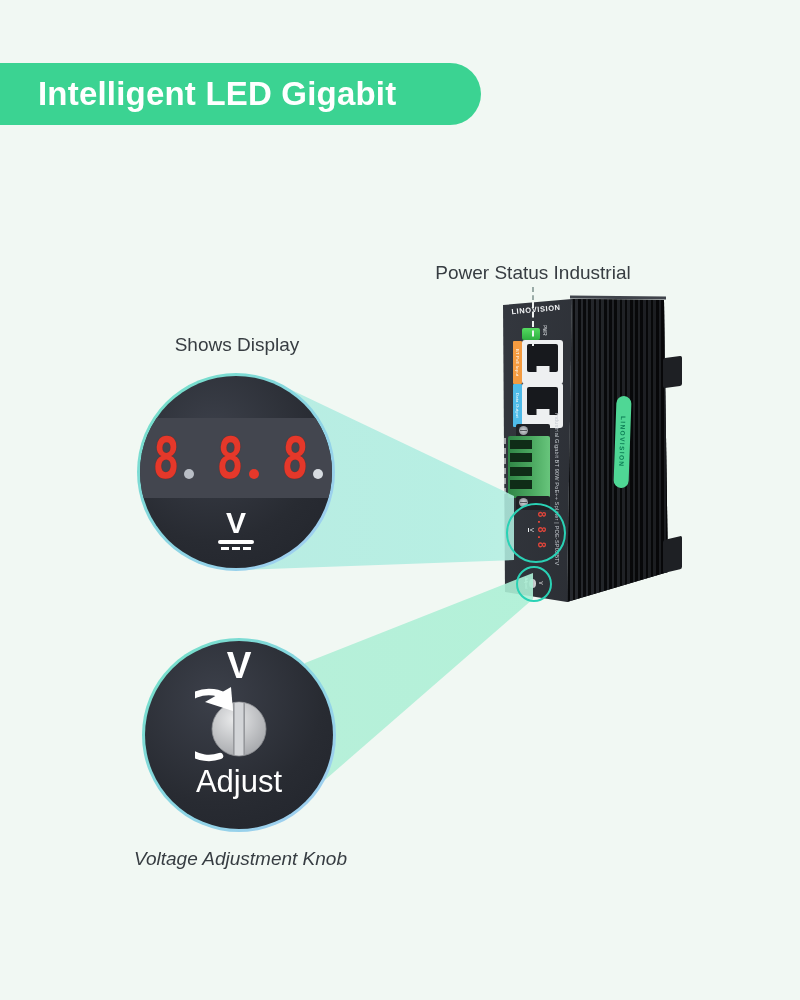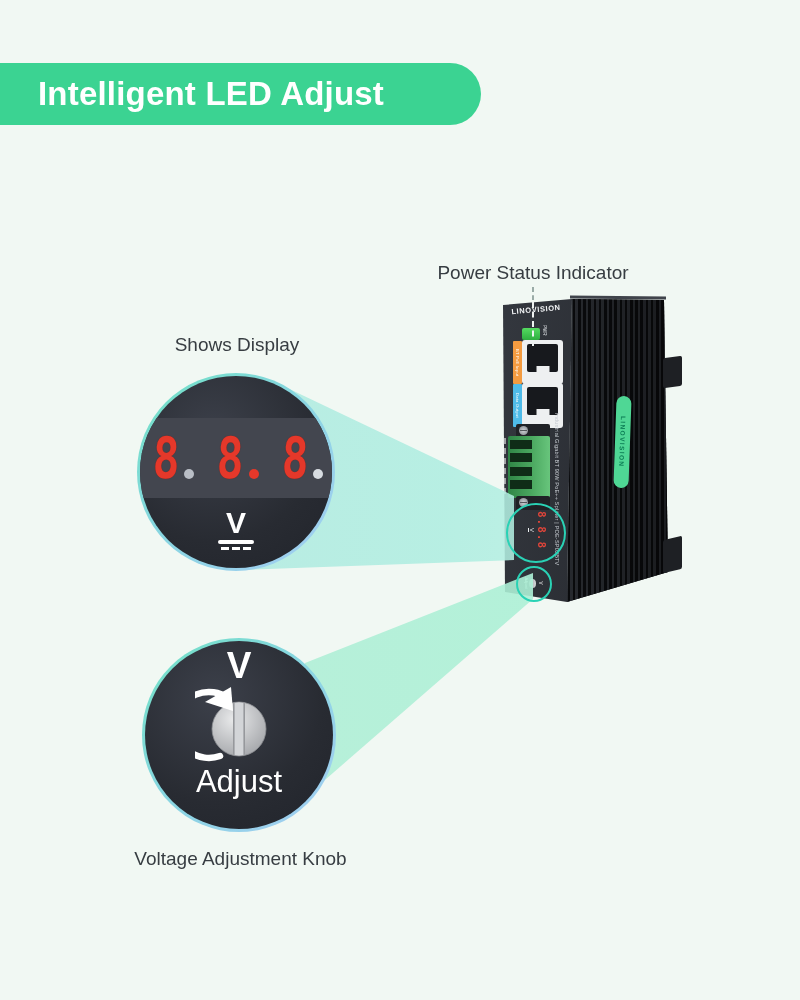--- a/index.html
+++ b/index.html
@@ -9,21 +9,21 @@
 
   
   .banner{left:0;top:63px;width:481px;height:62px;background:#3bd392;
           border-radius:0 31px 31px 0;display:flex;align-items:center;z-index:2;}
   .banner span{color:#ffffff;font-size:33px;font-weight:bold;padding-left:38px;letter-spacing:.2px;}
 
   
   .caption{color:#373d42;font-size:19px;font-weight:500;text-align:center;z-index:6;}
   .cap-power{left:408px;top:262px;width:250px;}
   .cap-shows{left:112px;top:334px;width:250px;}
-  .cap-knob{left:108px;top:848px;width:265px;}
+  .cap-knob{left:108px;top:848px;width:265px;font-style:italic;}
 
   
   .dash1{left:532px;top:287px;height:13px;border-left:2px dashed #9aaba6;z-index:3;}
   .dash2{left:532px;top:302px;height:44px;border-left:2px dashed #eef2f1;z-index:3;}
 
   
   .beam{inset:0;z-index:3;}
   .beam1{clip-path:polygon(281px 385px,514px 496px,514px 560px,242px 570px);
          background:linear-gradient(to right,rgba(150,224,216,.6),rgba(173,237,224,.85) 55%,rgba(199,246,233,.95));}
   .beam2{clip-path:polygon(305px 663px,533px 573px,533px 599px,295px 806px);
@@ -107,24 +107,24 @@
   .c2v{position:absolute;top:4px;left:0;right:0;text-align:center;font-size:37px;font-weight:600;color:#ffffff;}
   .knobsvg{position:absolute;left:50px;top:44px;}
   .c2adjust{position:absolute;top:123px;left:0;right:0;text-align:center;font-size:31px;font-weight:500;color:#ffffff;}
 </style>
 </head>
 <body>
 
 <div id="stage">
 
   <div class="abs banner">
-    <span>Intelligent LED Adjust</span>
-  </div>
-
-  <div class="abs caption cap-power">Power Status Indicator</div>
+    <span>Intelligent LED Gigabit</span>
+  </div>
+
+  <div class="abs caption cap-power">Power Status Industrial</div>
   <div class="abs caption cap-shows">Shows Display</div>
   <div class="abs caption cap-knob">Voltage Adjustment Knob</div>
 
   <div class="abs dash1"></div>
   <div class="abs dash2"></div>
 
   <div class="abs beam beam1"></div>
   <div class="abs beam beam2"></div>
 
   <div class="abs device">

